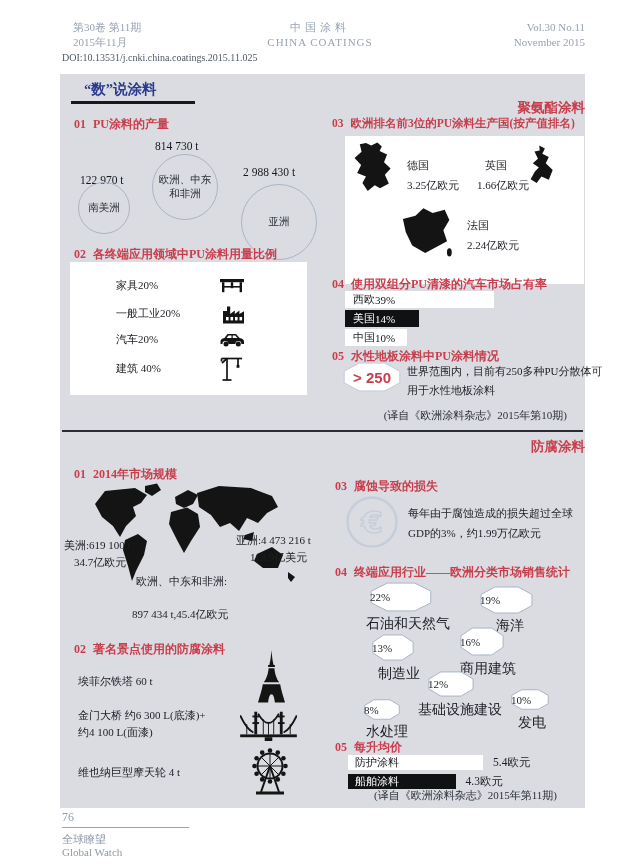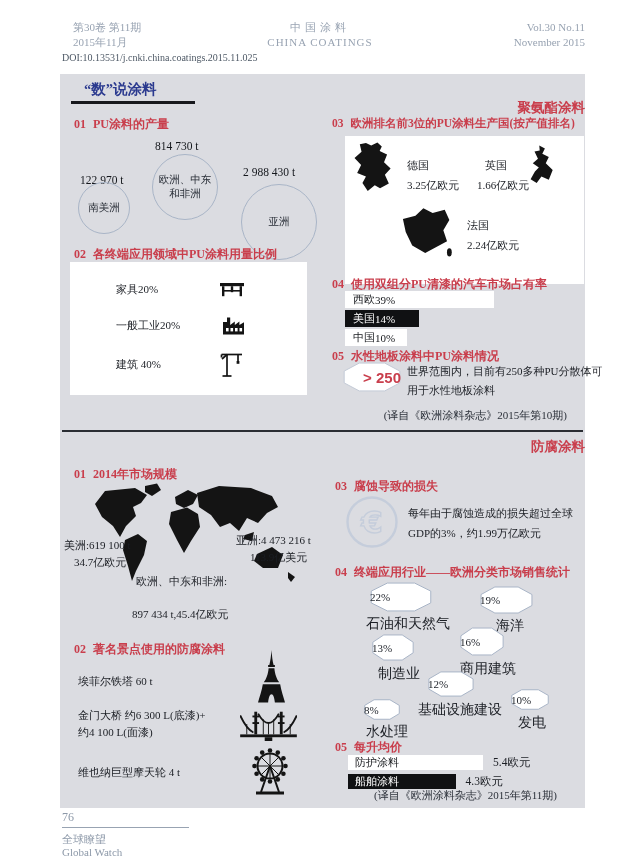--- a/index.html
+++ b/index.html
@@ -36,21 +36,21 @@
   .app-row{display:flex;align-items:center;justify-content:space-between;padding:0 58px 0 42px}
   .app-row .lab{font-size:11px}
   .app-icon svg{display:block}
   
   .hbar{height:17px;display:flex;align-items:center;padding-left:8px;font-size:11px;
         margin-bottom:2px;white-space:nowrap}
   .hbar .bl{}
   .hbar.w{background:#fff;color:#17191d}
   .hbar.k{background:#101113;color:#fff}
   
-  .badge{position:absolute;display:flex;align-items:center;justify-content:flex-end;
+  .badge{position:absolute;display:flex;align-items:center;justify-content:center;
          color:var(--red);font-size:15px;font-weight:bold;
          font-family:"Liberation Sans","DejaVu Sans",sans-serif}
   .oct{position:absolute;display:flex;align-items:center;}
   .oct svg,.badge svg{position:absolute;inset:0;width:100%;height:100%}
   .oct span,.badge span{position:relative;z-index:1}
   .oct span{font-size:11px;color:#23272e}
   .oct-lab{position:absolute;font-size:14px;color:var(--ink);white-space:nowrap}
   .source{position:absolute;font-size:11px;color:#2c313a;white-space:nowrap}
   .divider{position:absolute;left:2px;top:356px;width:521px;height:1.5px;background:#2a2d33}
   
@@ -119,20 +119,31 @@
         <span class="lab">一般工业20%</span>
         <span class="app-icon">
           <svg width="24" height="20" viewBox="0 0 24 20">
             <path fill="#141414" d="M2,19.5 V7 h4 V2.5 h3.2 V10 l4.6,-3.4 V10 l4.6,-3.4 V10 L23,7.2 V19.5 Z"></path>
             <g fill="#fff">
                 <rect x="5" y="13" width="2.6" height="3.4"></rect>
                 <rect x="9.5" y="13" width="2.6" height="3.4"></rect>
             <rect x="14" y="13" width="2.6" height="3.4"></rect>
                 <rect x="18.5" y="13" width="2.6" height="3.4"></rect>
               </g>
+            </svg>
+        </span>
+      </div>
+      <div class="app-row">
+        <span class="lab">汽车20%</span>
+        <span class="app-icon">
+          <svg width="26" height="16" viewBox="0 0 26 16">
+            <path fill="#141414" d="M1.5,13 V10.5 Q1.5,7.5 5.5,7 L8.5,3 h8.5 l3.5,4 q4.5,0.5 4.5,3.5 V13 h-2.6 a3,3 0 0 0 -6,0 h-7 a3,3 0 0 0 -6,0 Z"></path>
+            <circle cx="7" cy="13" r="2.5" fill="#141414"></circle>
+              <circle cx="19.3" cy="13" r="2.5" fill="#141414"></circle>
+            <path fill="#fff" d="M9.5,4.5 h3 V7 H7.5 Z M13.7,4.5 h2.6 L18.4,7 h-4.7 Z"></path>
             </svg>
         </span>
       </div>
       <div class="app-row">
         <span class="lab">建筑 40%</span>
         <span class="app-icon">
           <svg width="26" height="26" viewBox="0 0 26 26">
             <g stroke="#141414" fill="none" stroke-width="1.7">
               <path d="M8,25 V3.5"></path>
                 <path d="M2.5,3.5 H23"></path>

